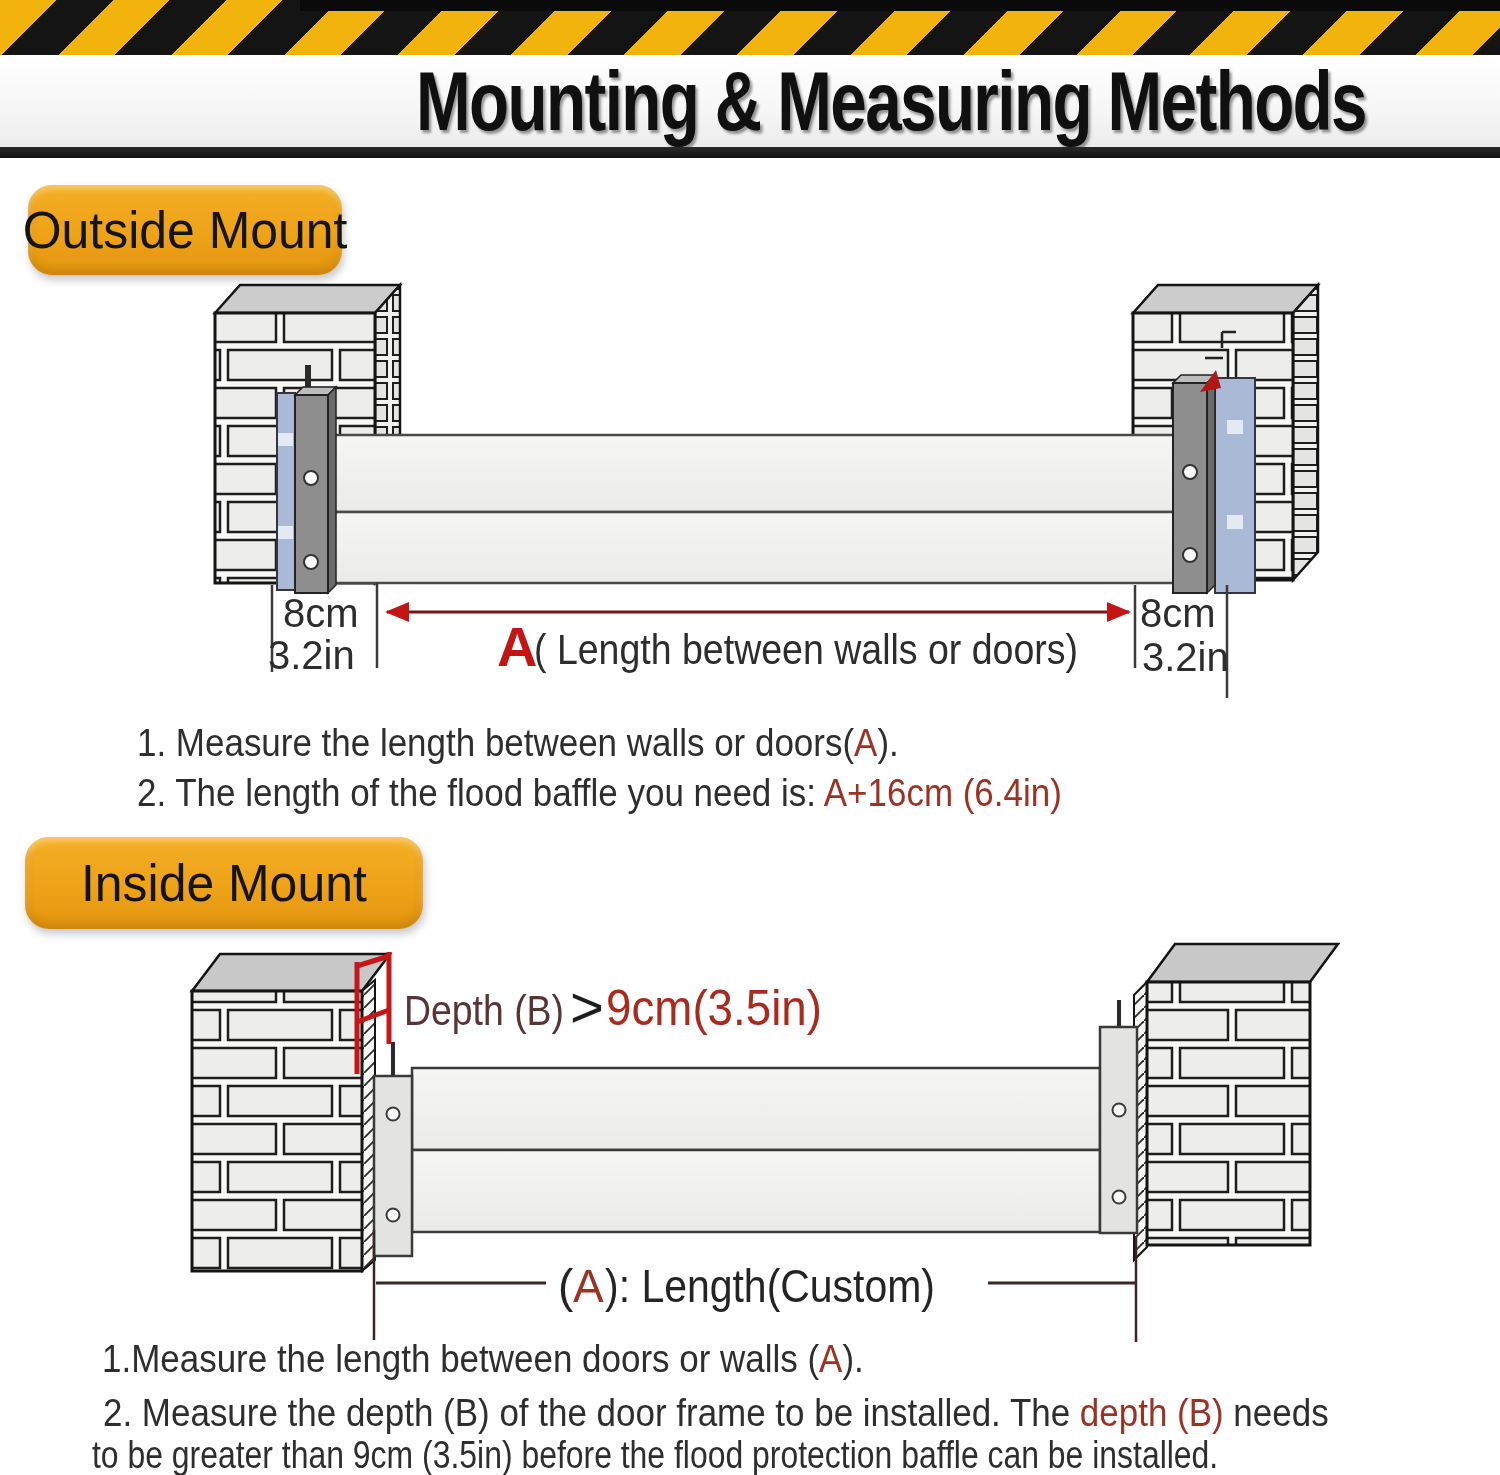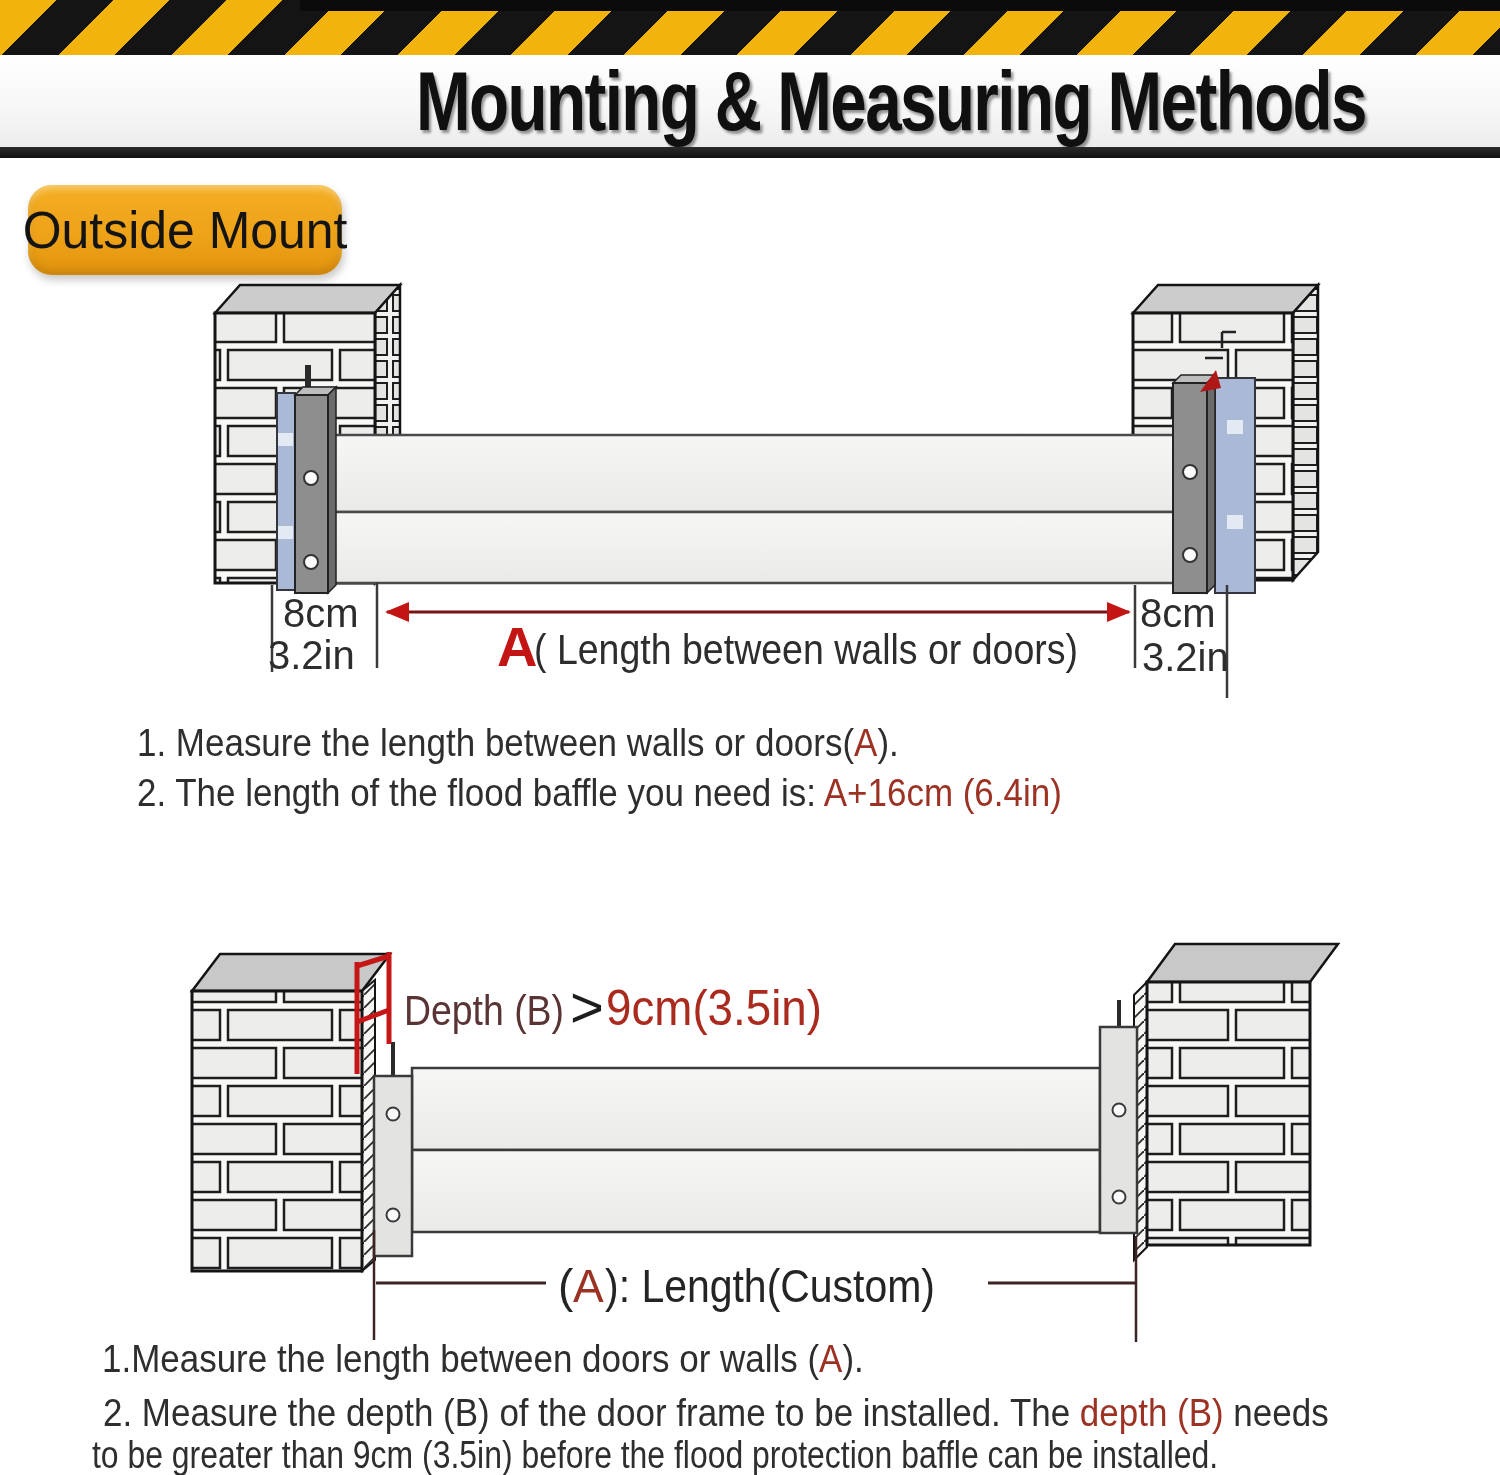--- a/index.html
+++ b/index.html
@@ -47,20 +47,23 @@
 
   <div class="hazard"></div>
   <div class="hazard-topbar"></div>
   <div class="banner">
     <div class="title">Mounting &amp; Measuring Methods</div>
   </div>
   <div class="banner-underline"></div>
 
   <div class="badge" id="badge-outside">
     <span>Outside Mount</span>
+  </div>
+  <div class="badge" id="badge-inside">
+    <span>Inside Mount</span>
   </div>
 
   <svg class="diagram" style="top:270px" width="1500" height="430" viewBox="0 0 1500 430">
     <defs>
       <pattern id="bricks" width="112" height="76" patternUnits="userSpaceOnUse">
         <rect width="112" height="76" fill="#f8f8f7"></rect>
         <rect x="4" y="4" width="104" height="30" fill="#ededec" stroke="#1e1e1e" stroke-width="2.5"></rect>
         <rect x="-52" y="42" width="104" height="30" fill="#ededec" stroke="#1e1e1e" stroke-width="2.5"></rect>
         <rect x="60" y="42" width="104" height="30" fill="#ededec" stroke="#1e1e1e" stroke-width="2.5"></rect>
       </pattern>

